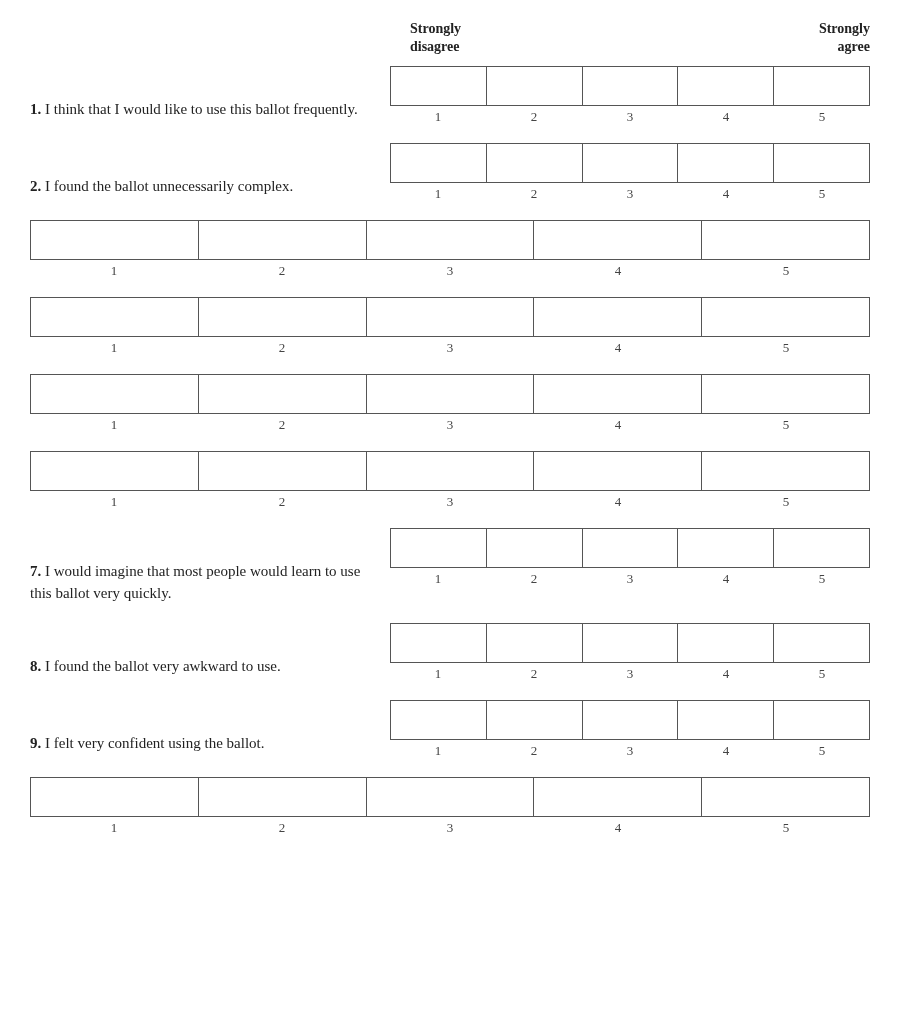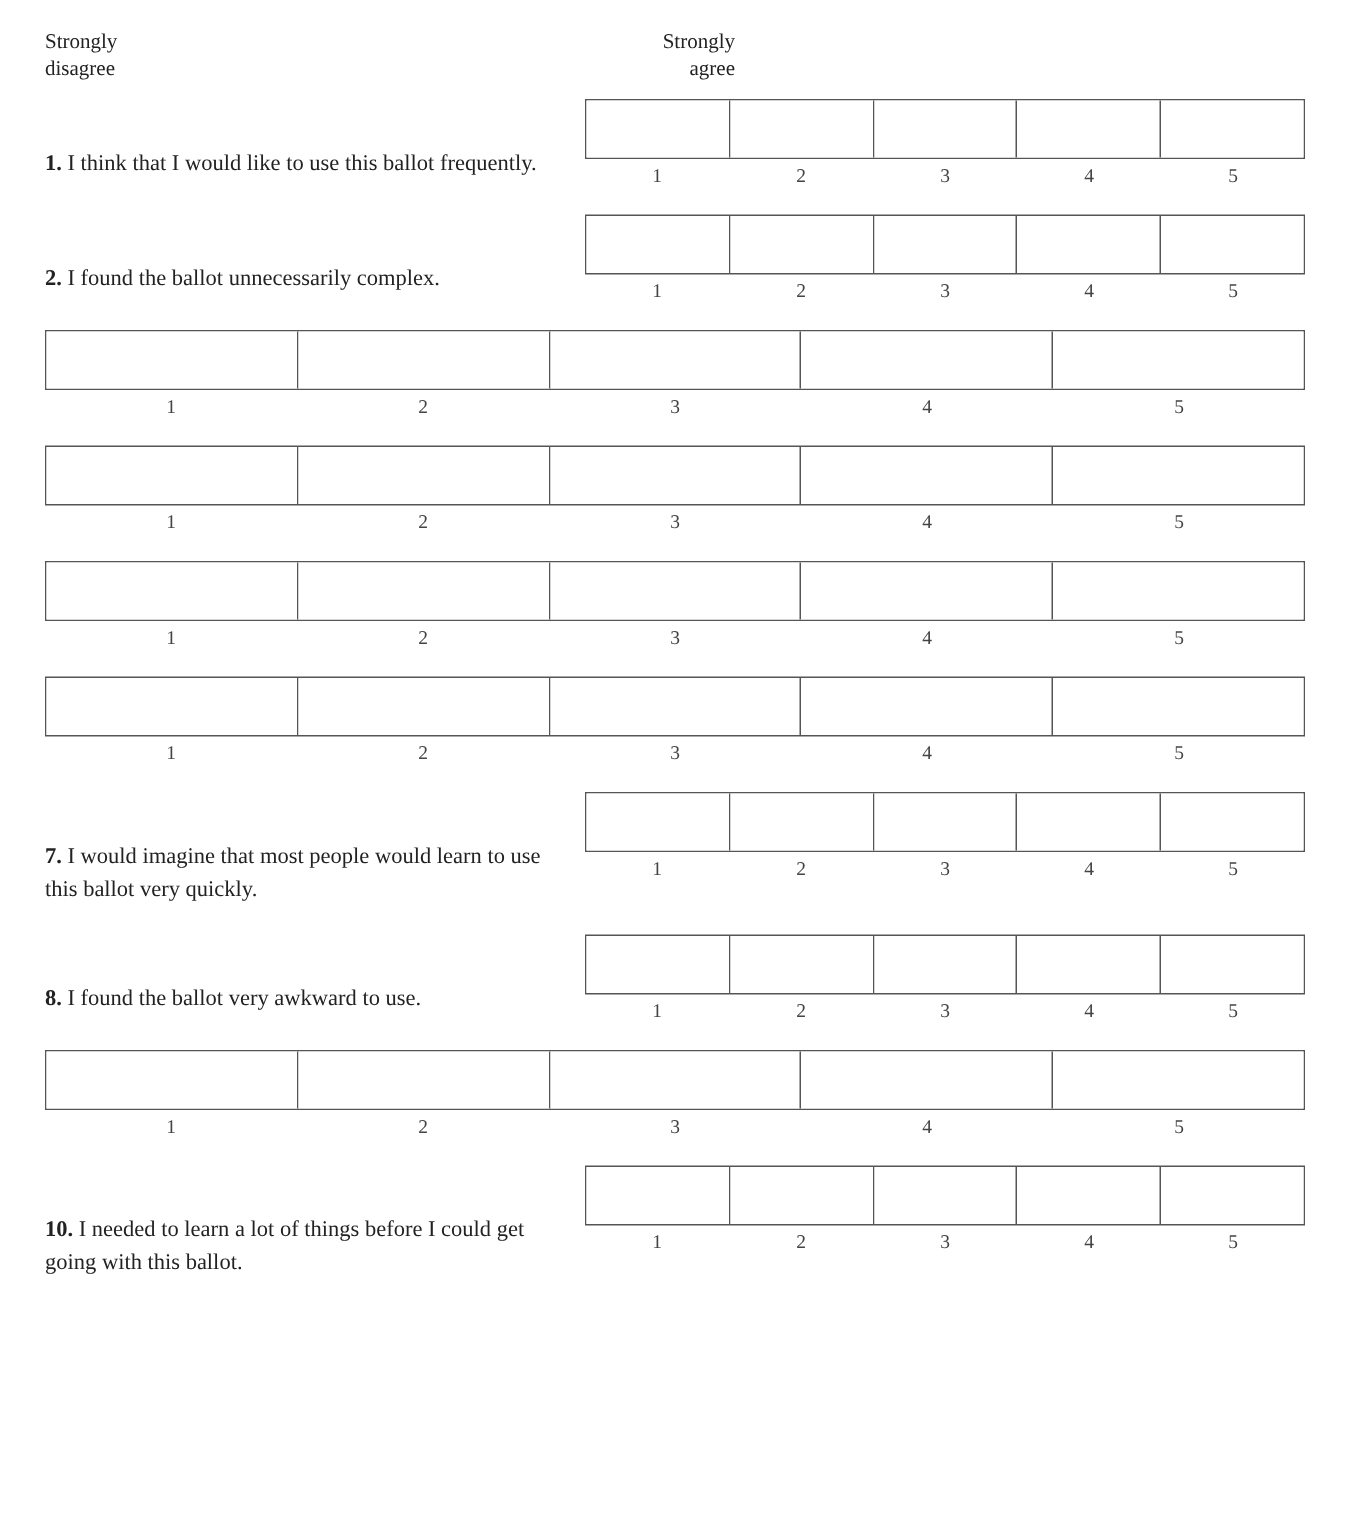--- a/index.html
+++ b/index.html
@@ -11,22 +11,24 @@
       width: 900px;
       min-height: 1023px;
       padding: 20px 30px;
     }
     .page {
       display: flex;
       flex-direction: column;
     }
     .header-row {
       display: flex;
+      justify-content: flex-end;
       margin-bottom: 10px;
       padding-right: 0px;
+      font-weight: bold;
     }
     .header-labels {
       display: flex;
       width: 460px;
       justify-content: space-between;
       align-items: flex-start;
     }
     .header-label-left {
       text-align: left;
       font-size: 14px;
@@ -239,39 +241,39 @@
           <div class="scale-numbers">
             <div class="scale-num">1</div>
             <div class="scale-num">2</div>
             <div class="scale-num">3</div>
             <div class="scale-num">4</div>
             <div class="scale-num">5</div>
           </div>
         </div>
       </div>
       <div class="question-block">
-        <div class="scale-area">
-          <div class="scale-boxes">
-            <div class="scale-box"></div>
-            <div class="scale-box"></div>
-            <div class="scale-box"></div>
-            <div class="scale-box"></div>
-            <div class="scale-box"></div>
-          </div>
-          <div class="scale-numbers">
-            <div class="scale-num">1</div>
-            <div class="scale-num">2</div>
-            <div class="scale-num">3</div>
-            <div class="scale-num">4</div>
-            <div class="scale-num">5</div>
-          </div>
-        </div>
-      </div>
-      <div class="question-block">
-        <div class="question-text"><strong>10.</strong>  I needed to learn a lot of things before I could get going with this ballot.</div>
+        <div class="question-text"><strong>9.</strong>  I felt very confident using the ballot.</div>
+        <div class="scale-area">
+          <div class="scale-boxes">
+            <div class="scale-box"></div>
+            <div class="scale-box"></div>
+            <div class="scale-box"></div>
+            <div class="scale-box"></div>
+            <div class="scale-box"></div>
+          </div>
+          <div class="scale-numbers">
+            <div class="scale-num">1</div>
+            <div class="scale-num">2</div>
+            <div class="scale-num">3</div>
+            <div class="scale-num">4</div>
+            <div class="scale-num">5</div>
+          </div>
+        </div>
+      </div>
+      <div class="question-block">
         <div class="scale-area">
           <div class="scale-boxes">
             <div class="scale-box"></div>
             <div class="scale-box"></div>
             <div class="scale-box"></div>
             <div class="scale-box"></div>
             <div class="scale-box"></div>
           </div>
           <div class="scale-numbers">
             <div class="scale-num">1</div>

